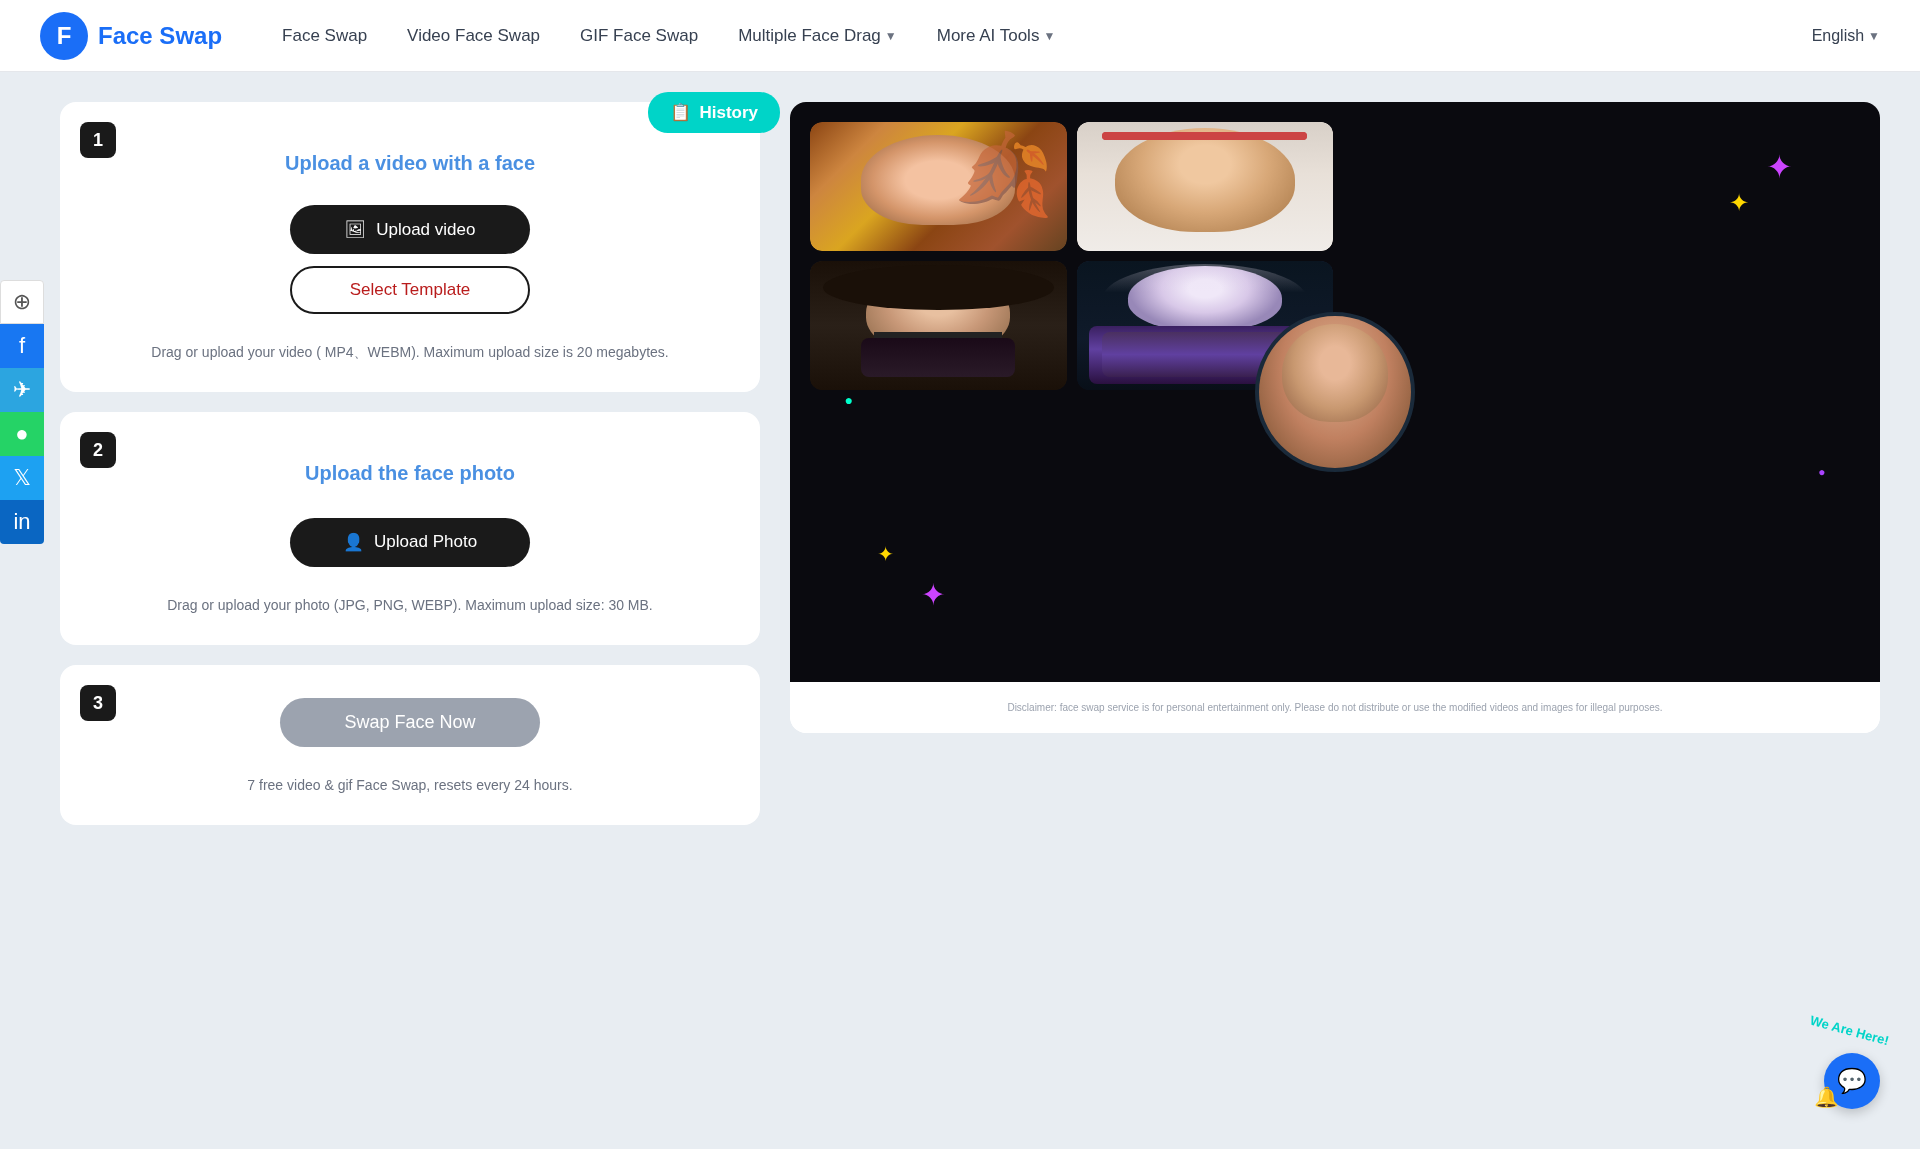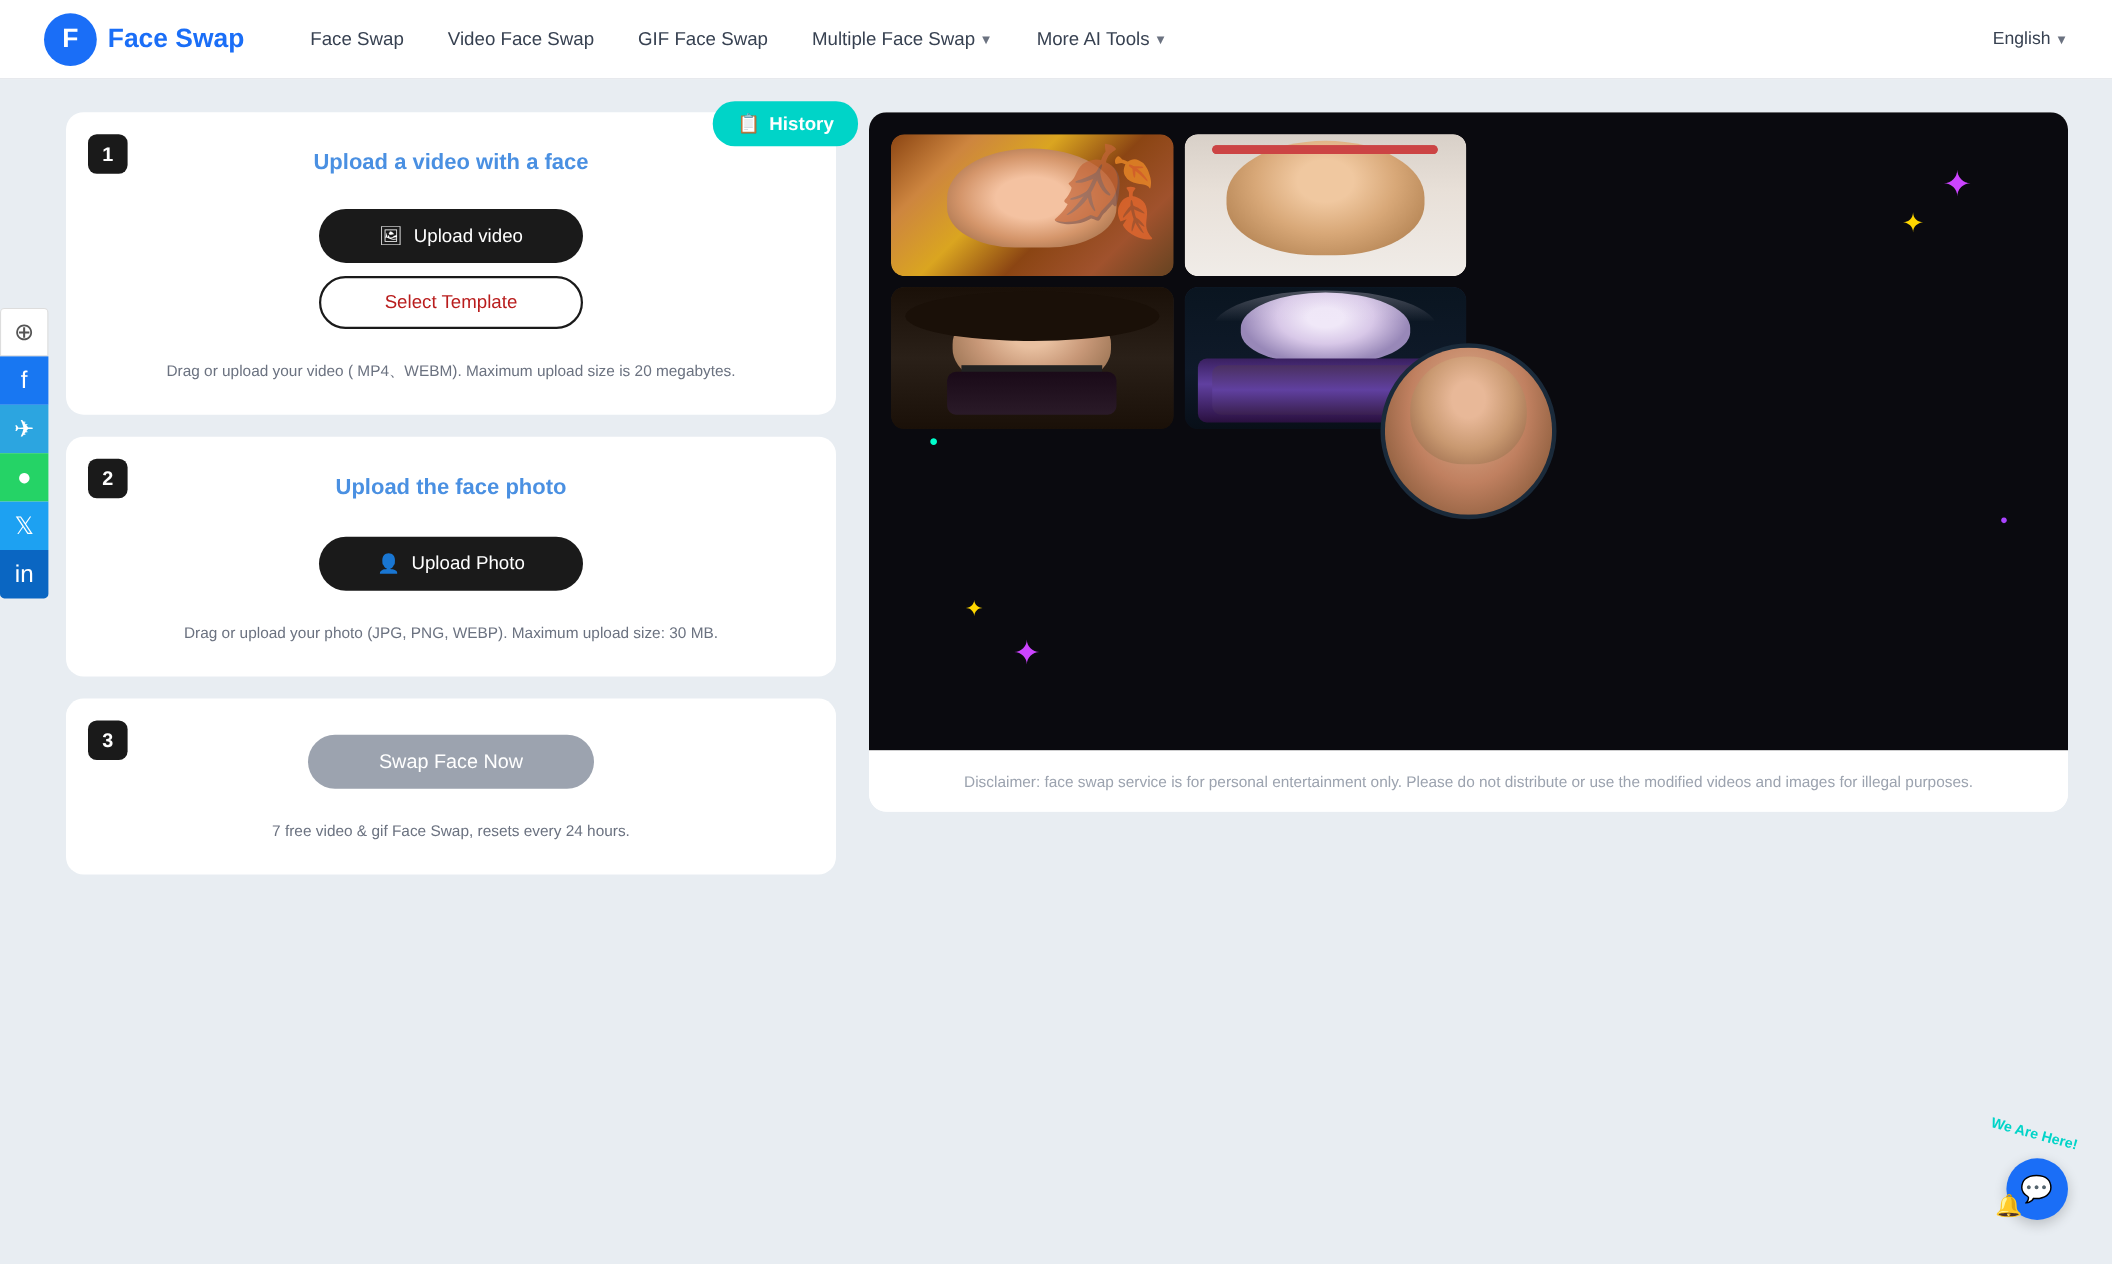--- a/index.html
+++ b/index.html
@@ -164,21 +164,21 @@
       justify-content: center;
       font-size: 18px;
       font-weight: 700;
     }
     .step-title {
       text-align: center;
       font-size: 20px;
       font-weight: 600;
       color: #4a90e2;
       margin-bottom: 30px;
-      margin-top: 5px;
+      margin-top: 20px;
     }
     .step-buttons {
       display: flex;
       flex-direction: column;
       align-items: center;
       gap: 12px;
       margin-bottom: 20px;
     }
     .btn-upload-video {
       background: #1a1a1a;
@@ -409,21 +409,21 @@
     .sparkle-2 { top: 8%; right: 8%; color: #cc44ff; font-size: 32px; }
     .sparkle-3 { bottom: 20%; left: 8%; color: #ffd700; font-size: 20px; }
     .sparkle-4 { bottom: 12%; left: 12%; color: #cc44ff; font-size: 30px; }
     .sparkle-5 { top: 50%; left: 5%; color: #00ffcc; font-size: 14px; }
     .sparkle-6 { bottom: 35%; right: 5%; color: #aa44ff; font-size: 12px; }
 
     .disclaimer {
       background: #fff;
       padding: 20px;
       text-align: center;
-      font-size: 14px;
+      font-size: 10px;
       color: #9ca3af;
       border-radius: 0 0 16px 16px;
     }
 
     
     .chat-widget {
       position: fixed;
       bottom: 40px;
       right: 40px;
       z-index: 1000;
@@ -473,21 +473,21 @@
 <nav class="navbar">
   <a class="navbar-logo">
     <div class="logo-icon">F</div>
     <span class="logo-text">Face Swap</span>
   </a>
   <div class="nav-links">
     <a class="nav-link">Face Swap</a>
     <a class="nav-link">Video Face Swap</a>
     <a class="nav-link">GIF Face Swap</a>
     <a class="nav-link nav-link-dropdown">
-      <span>Multiple Face Swap</span>
+      <span>Multiple Face Drag</span>
       <span class="chevron-down">▼</span>
     </a>
     <a class="nav-link nav-link-dropdown">
       <span>More AI Tools</span>
       <span class="chevron-down">▼</span>
     </a>
   </div>
   <div class="nav-right">
     <div class="lang-selector">
       <span>English</span>

